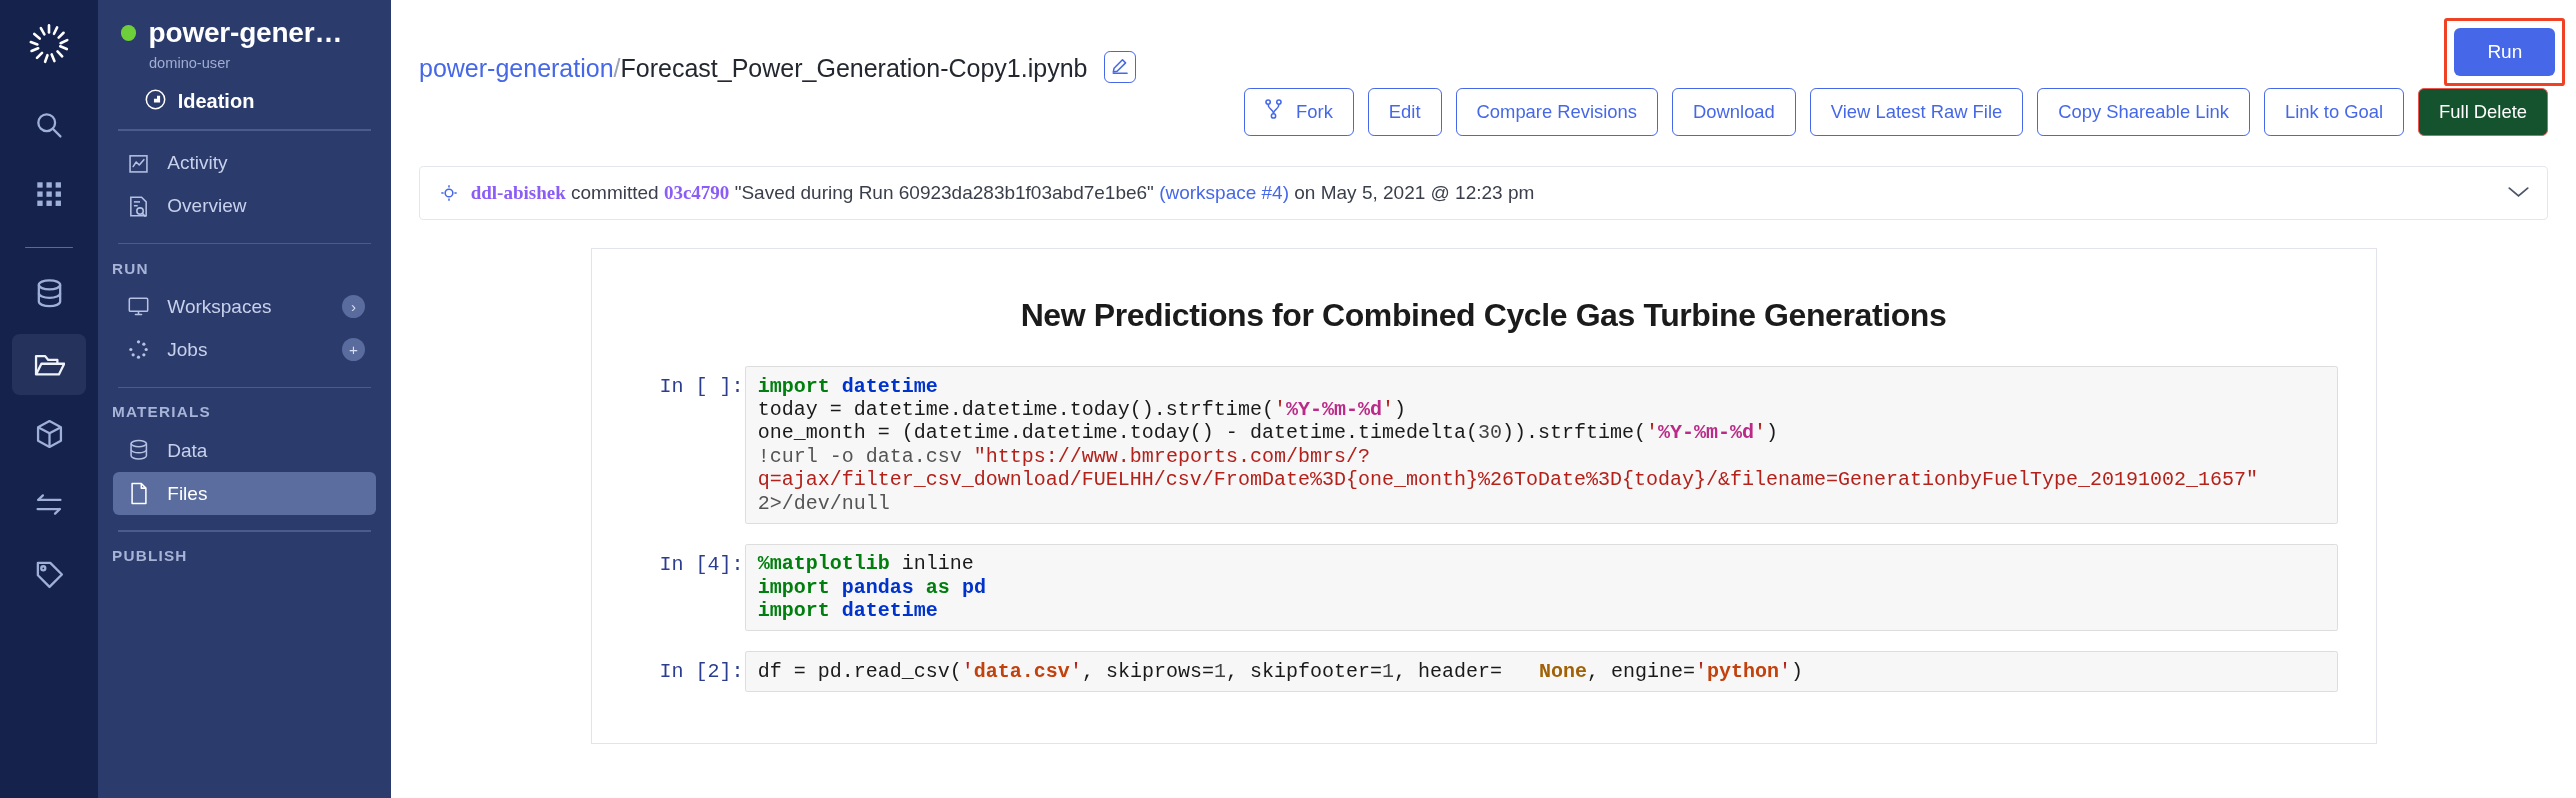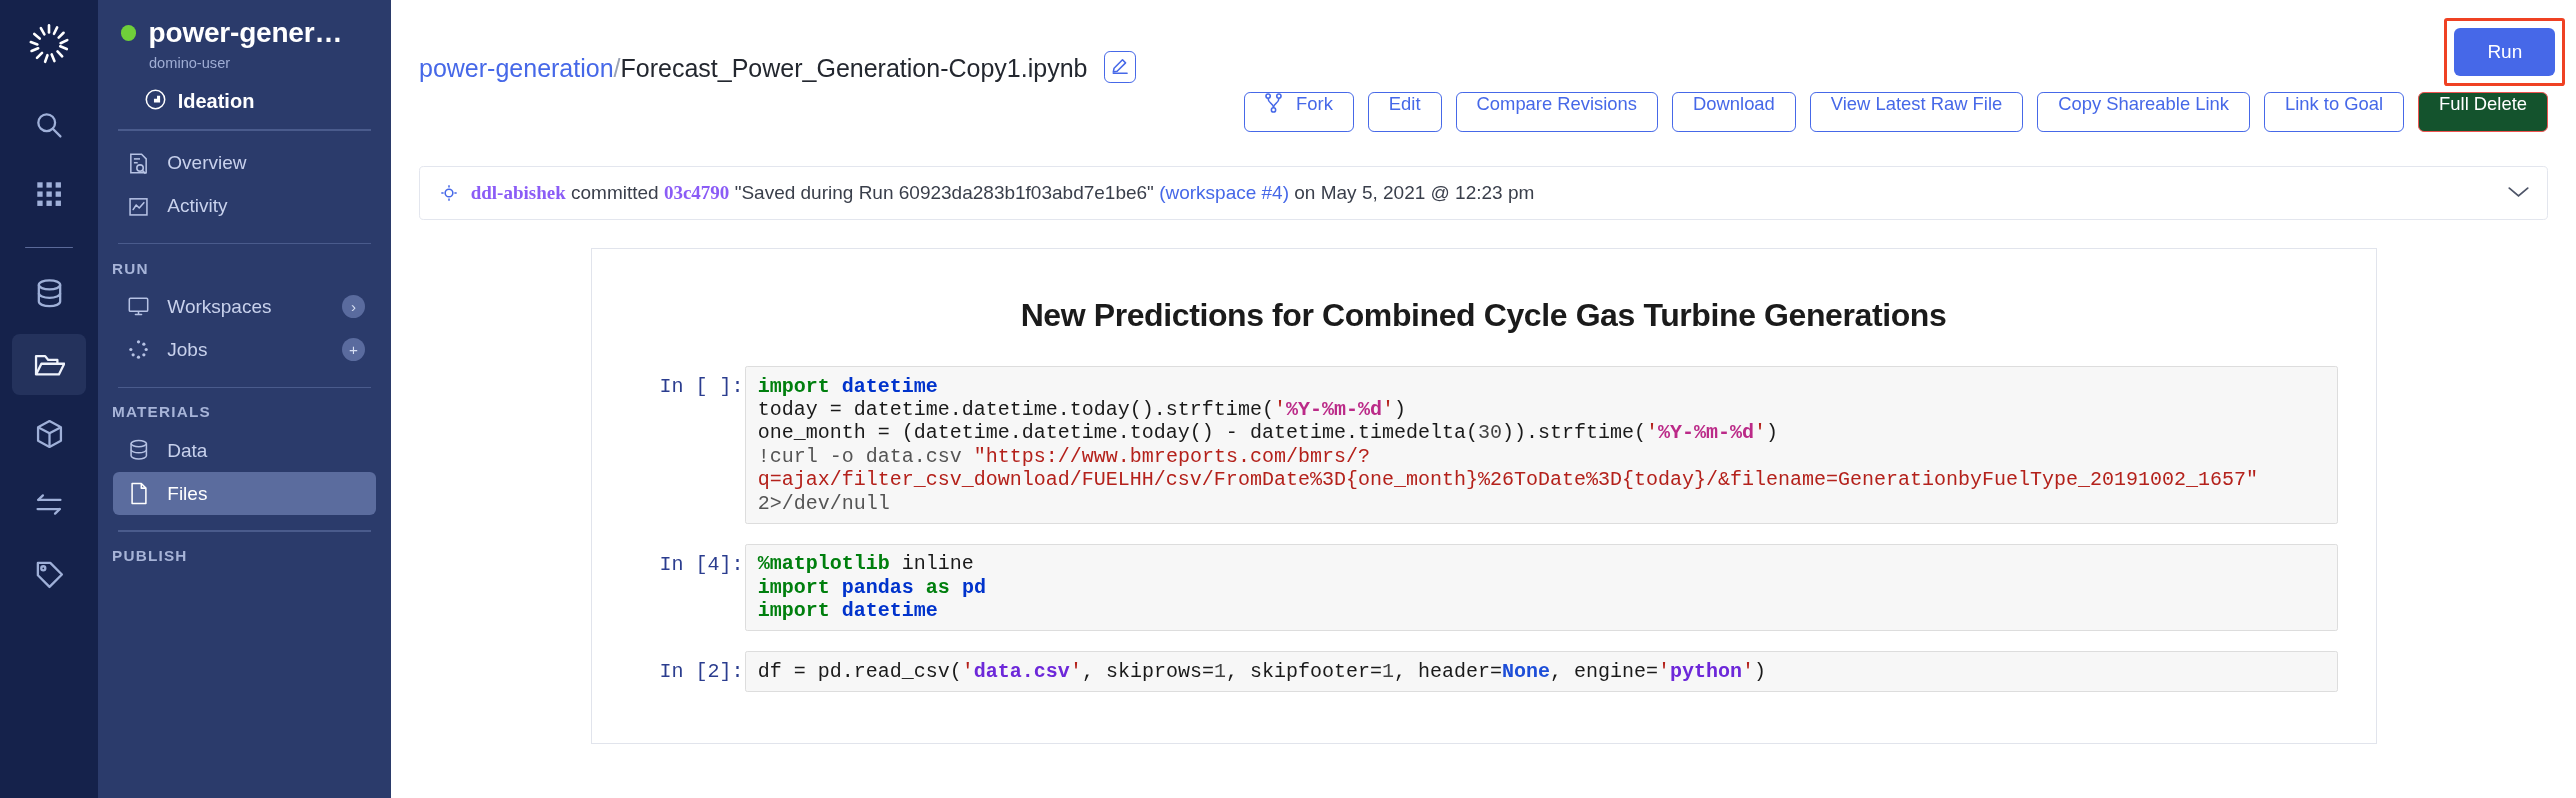--- a/index.html
+++ b/index.html
@@ -115,26 +115,26 @@
     border: none; border-radius: 6.1px;
     font-size: 19px; font-family: "Liberation Sans", sans-serif;
     cursor: pointer;
   }
 
   .actionbar {
     display: flex; justify-content: flex-end; align-items: center;
     gap: 14px; padding: 0 28px 0 0; height: 57px;
   }
   .btn {
-    height: 40px; padding: 0 20px;
+    height: 48px; padding: 0 20px;
     border: 1.5px solid #4668e8; border-radius: 6.1px;
     background: #ffffff; color: #4668e8;
     font-size: 18.4px; font-family: "Liberation Sans", sans-serif;
     cursor: pointer; white-space: nowrap;
-    display: flex; align-items: flex-start; gap: 14px;
+    display: flex; align-items: center; gap: 14px;
   }
   .btn.danger {
     background: #14532d; border-color: #ef5350; color: #ffffff;
   }
 
   .commitbar {
     margin: 26px 28px 0 28px;
     height: 54px;
     border: 1.5px solid #e3e6ee; border-radius: 4.6px;
     display: flex; align-items: center;
@@ -181,23 +181,23 @@
     padding: 7.7px 12.3px;
     font-family: "Liberation Mono", monospace;
     font-size: 20px; line-height: 1.17;
     color: #1a1a1a;
     white-space: pre-wrap;
     overflow: hidden;
   }
   .k  { color: #007f0e; font-weight: bold; }   
   .n  { color: #0033cc; font-weight: bold; }   
   .s  { color: #b4211b; }                       
-  .sf { color: #6d28d9; font-weight: bold; }    
+  .sf { color: #c2410c; font-weight: bold; }    
   .fm { color: #bb2a88; font-weight: bold; }    
-  .nb { color: #1d4ed8; font-weight: bold; }    
+  .nb { color: #a16207; font-weight: bold; margin-left: 37px; }    
   .num{ color: #444444; }
   .mg { color: #007f0e; font-weight: bold; }    
   .dim{ color: #555555; }
 </style>
 </head>
 <body>
 
 <div id="app">
 
   <div class="rail">
@@ -318,38 +318,38 @@
       </div>
     </div>
 
     <div class="side-div"></div>
 
     <div class="nav-list">
 
       <div class="nav-item">
         <span class="nav-icon">
           <svg width="23" height="23" viewBox="0 0 30 30" fill="none" stroke="#b6c2e4" stroke-width="2">
+            <rect x="4" y="5" width="22" height="21"></rect>
+            <path d="M8 19 L12 13 L16 17 L22 10" stroke-linecap="round" stroke-linejoin="round"></path>
+          </svg>
+        </span>
+        <span class="nav-label">Activity</span>
+      </div>
+
+      <div class="nav-item">
+        <span class="nav-icon">
+          <svg width="23" height="23" viewBox="0 0 30 30" fill="none" stroke="#b6c2e4" stroke-width="2">
             <path d="M5 3 h14 l6 6 v18 h-20 Z"></path>
               <path d="M9 9 h8"></path>
               <path d="M9 14 h5"></path>
             <circle cx="17" cy="21" r="4.2"></circle>
               <path d="M20 24 L23.5 27.5" stroke-linecap="round"></path>
           </svg>
         </span>
         <span class="nav-label">Overview</span>
-      </div>
-
-      <div class="nav-item">
-        <span class="nav-icon">
-          <svg width="23" height="23" viewBox="0 0 30 30" fill="none" stroke="#b6c2e4" stroke-width="2">
-            <rect x="4" y="5" width="22" height="21"></rect>
-            <path d="M8 19 L12 13 L16 17 L22 10" stroke-linecap="round" stroke-linejoin="round"></path>
-          </svg>
-        </span>
-        <span class="nav-label">Activity</span>
       </div>
 
     </div>
 
     <div class="side-div"></div>
 
     <div class="nav-section">RUN</div>
     <div class="nav-list" style="padding-top:0">
       <div class="nav-item">
         <span class="nav-icon">

